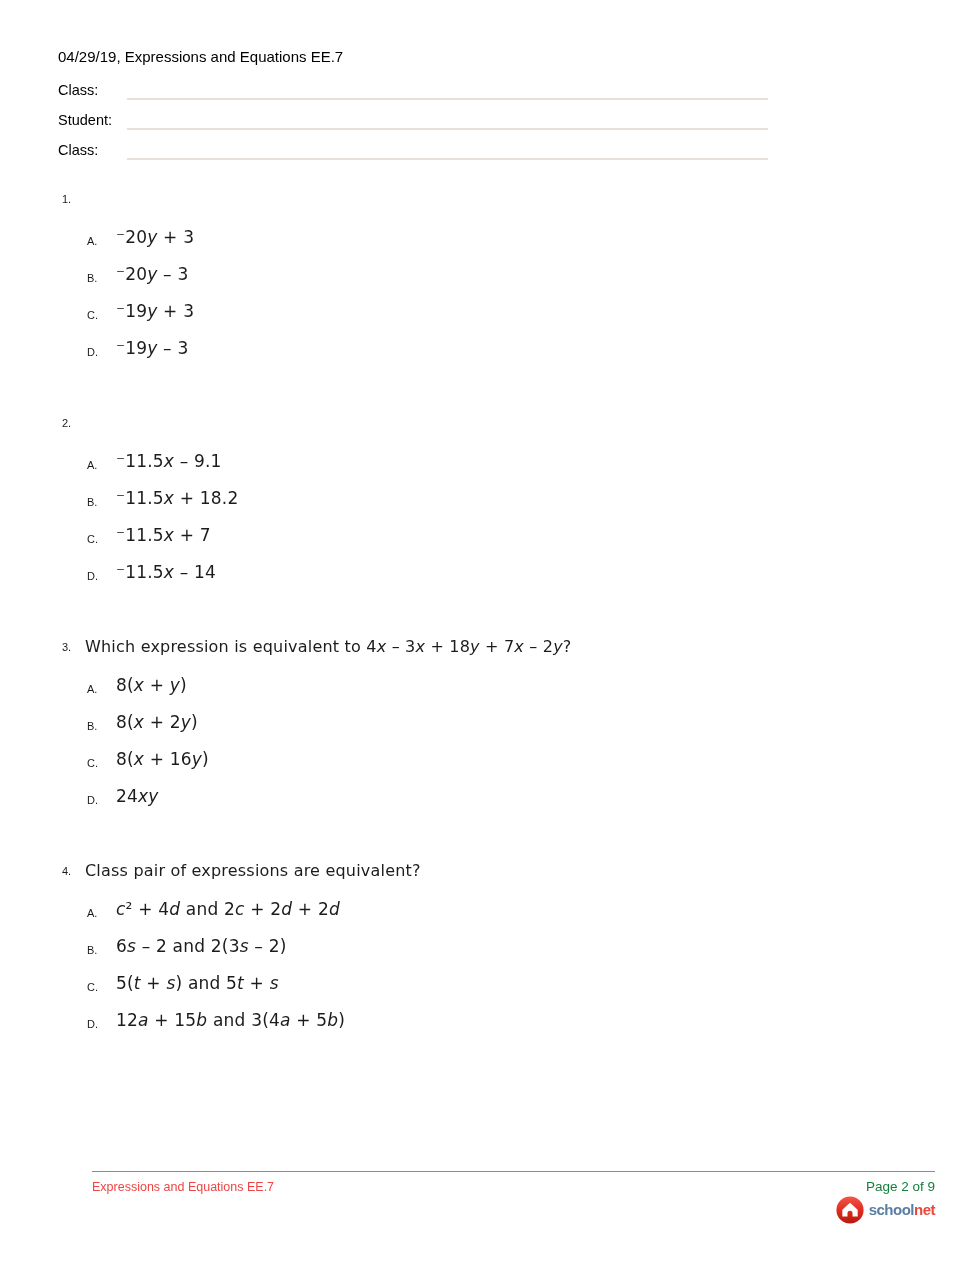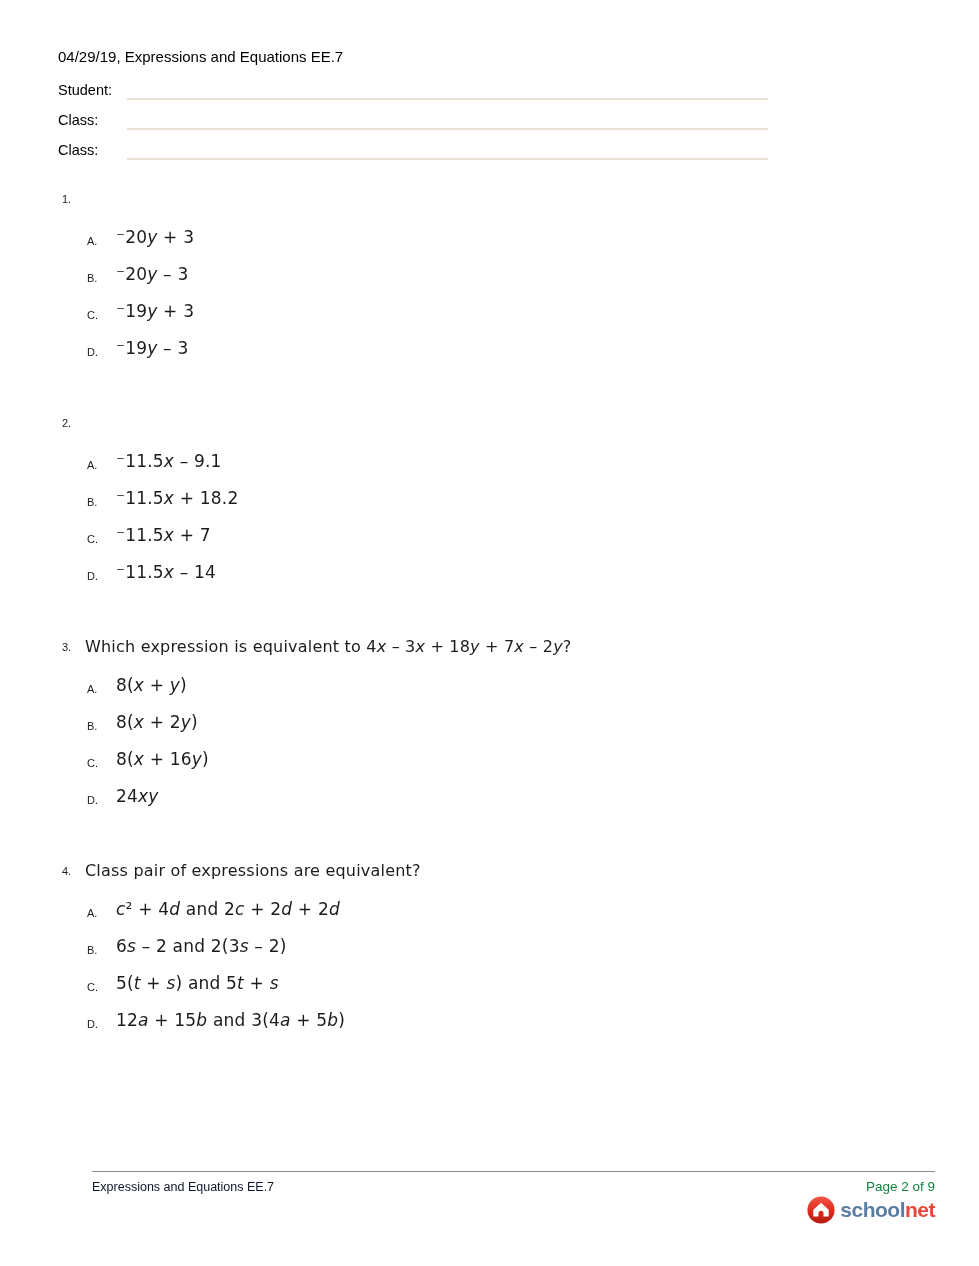--- a/index.html
+++ b/index.html
@@ -97,50 +97,50 @@
     left: 92px;
     width: 843px;
     border-top: 1px solid #8c8c8c;
   }
   .footer-row {
     display: flex;
     justify-content: space-between;
     align-items: baseline;
     padding-top: 7px;
   }
-  .footer-doc-name { font-size: 12.5px; color: #0f172a; }
+  .footer-doc-name { font-size: 12.5px; color: #ef4444; }
   .footer-page { font-size: 13.5px; color: #15803d; }
   .logo-row {
     display: flex;
     justify-content: flex-end;
     margin-top: 1px;
   }
   .logo { display: flex; align-items: center; }
   .logo-badge { width: 30px; height: 30px; margin-right: 4px; }
   .logo-text {
-    font-size: 21px;
+    font-size: 15px;
     font-weight: bold;
     letter-spacing: -0.5px;
     line-height: 30px;
   }
 </style>
 </head>
 <body>
 
 <div class="page">
 
   <div class="doc-title">04/29/19, Expressions and Equations EE.7</div>
 
   <div class="fields">
     <div class="field-row">
+      <span class="field-label">Class:</span>
+      <span class="field-line"></span>
+    </div>
+    <div class="field-row">
       <span class="field-label">Student:</span>
-      <span class="field-line"></span>
-    </div>
-    <div class="field-row">
-      <span class="field-label">Class:</span>
       <span class="field-line"></span>
     </div>
     <div class="field-row">
       <span class="field-label">Class:</span>
       <span class="field-line"></span>
     </div>
   </div>
 
   <div class="questions">
 

